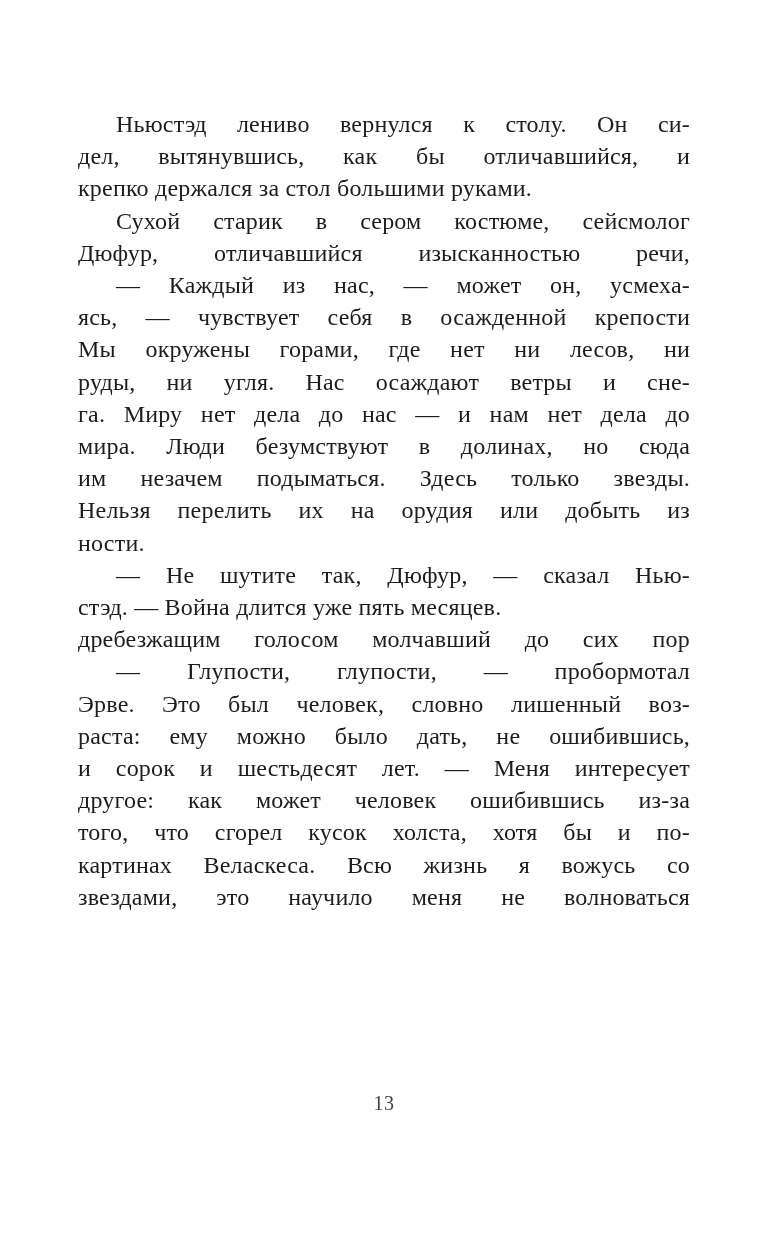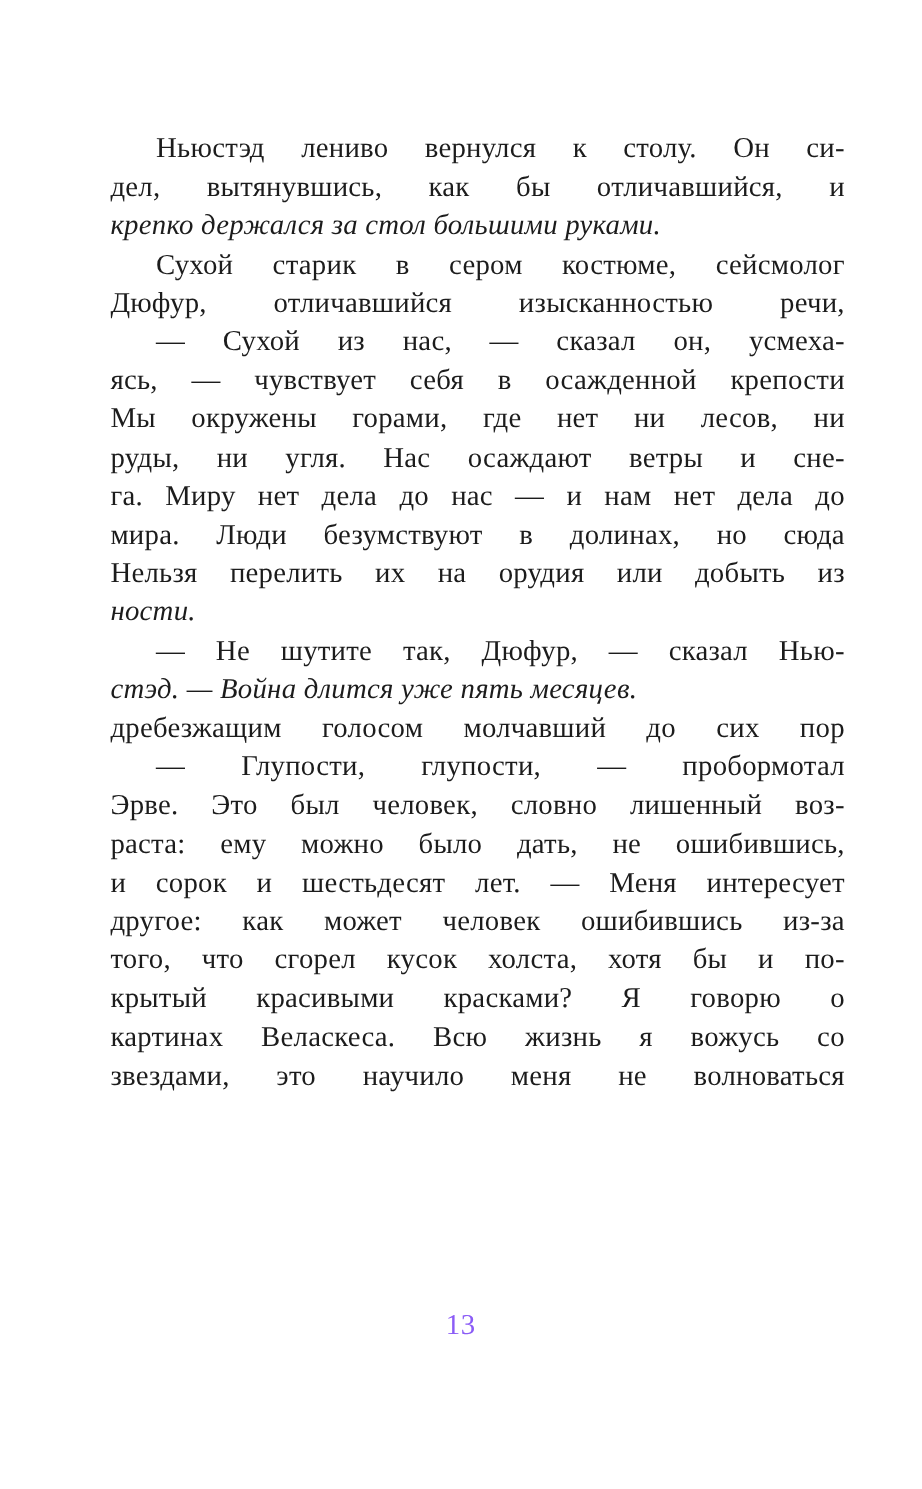--- a/index.html
+++ b/index.html
@@ -18,85 +18,83 @@
     overflow: hidden;
   }
   .text-block {
     position: absolute;
     top: 108px;
     left: 78px;
     width: 612px;
     font-size: 24px;
     line-height: 32.2px;
     letter-spacing: 0.2px;
-    margin-left: 14px;
   }
   .paragraph {
     margin: 0;
     padding: 0;
   }
   .line {
     text-align: justify;
     text-align-last: justify;
     white-space: normal;
   }
   .line.no-justify {
     text-align: right;
     text-align-last: left;
-    font-style: italic;
   }
   .line.indented {
     text-indent: 38px;
   }
   .page-number {
     position: absolute;
     top: 1092px;
     left: 0;
     width: 768px;
     text-align: center;
-    font-size: 24px;
+    font-size: 20px;
     letter-spacing: 0.5px;
-    color: #8b5cf6;
+    color: #404040;
   }
 </style>
 </head>
 <body>
 
 <div class="book-page">
   <div class="text-block">
       <div class="paragraph">
         <div class="line indented">Ньюстэд лениво вернулся к столу. Он си-</div>
         <div class="line">дел, вытянувшись, как бы отличавшийся, и</div>
         <div class="line no-justify">крепко держался за стол большими руками.</div>
       </div>
       <div class="paragraph">
         <div class="line indented">Сухой старик в сером костюме, сейсмолог</div>
         <div class="line">Дюфур, отличавшийся изысканностью речи,</div>
       </div>
       <div class="paragraph">
-        <div class="line indented">— Сухой из нас, — сказал он, усмеха-</div>
+        <div class="line indented">— Каждый из нас, — может он, усмеха-</div>
         <div class="line">ясь, — чувствует себя в осажденной крепости</div>
         <div class="line">Мы окружены горами, где нет ни лесов, ни</div>
         <div class="line">руды, ни угля. Нас осаждают ветры и сне-</div>
         <div class="line">га. Миру нет дела до нас — и нам нет дела до</div>
         <div class="line">мира. Люди безумствуют в долинах, но сюда</div>
+        <div class="line">им незачем подыматься. Здесь только звезды.</div>
         <div class="line">Нельзя перелить их на орудия или добыть из</div>
         <div class="line no-justify">ности.</div>
       </div>
       <div class="paragraph">
         <div class="line indented">— Не шутите так, Дюфур, — сказал Нью-</div>
         <div class="line no-justify">стэд. — Война длится уже пять месяцев.</div>
       </div>
       <div class="paragraph">
         <div class="line">дребезжащим голосом молчавший до сих пор</div>
         <div class="line indented">— Глупости, глупости, — пробормотал</div>
         <div class="line">Эрве. Это был человек, словно лишенный воз-</div>
         <div class="line">раста: ему можно было дать, не ошибившись,</div>
         <div class="line">и сорок и шестьдесят лет. — Меня интересует</div>
         <div class="line">другое: как может человек ошибившись из-за</div>
         <div class="line">того, что сгорел кусок холста, хотя бы и по-</div>
-        <div class="line">крытый красивыми красками? Я говорю о</div>
         <div class="line">картинах Веласкеса. Всю жизнь я вожусь со</div>
         <div class="line">звездами, это научило меня не волноваться</div>
       </div>
     </div>
   <div class="page-number">13</div>
 </div>
 
 </body></html>

